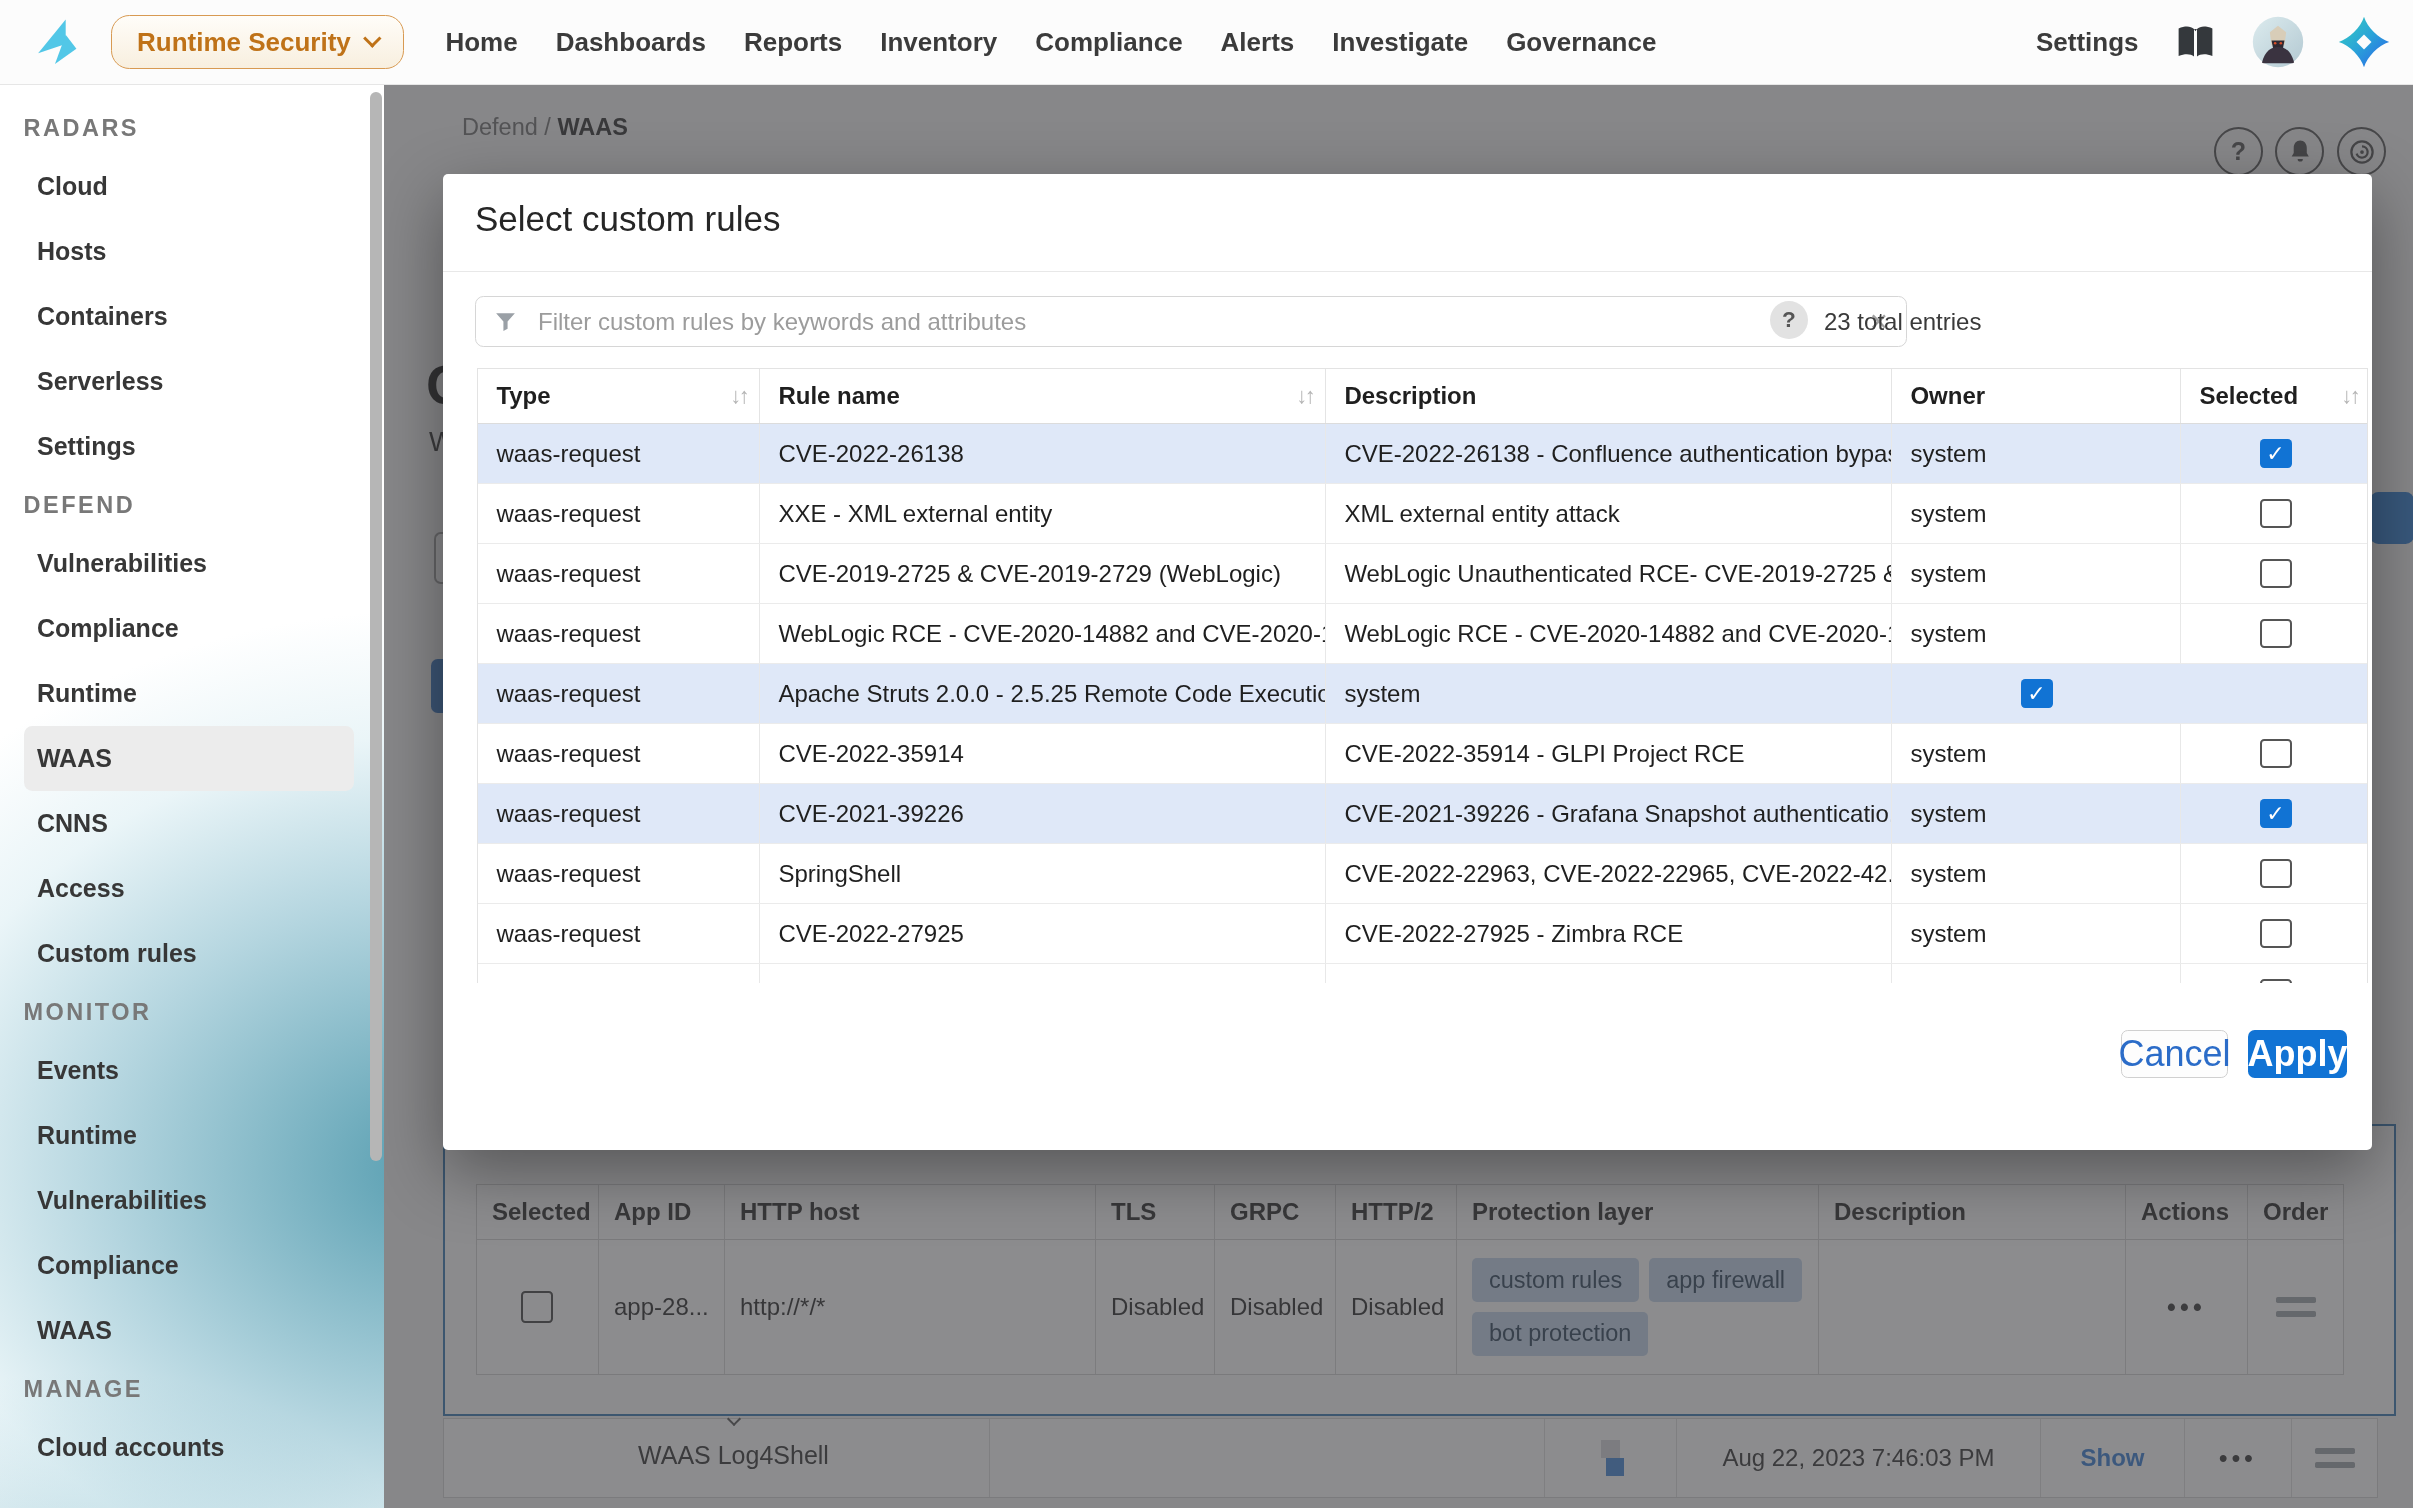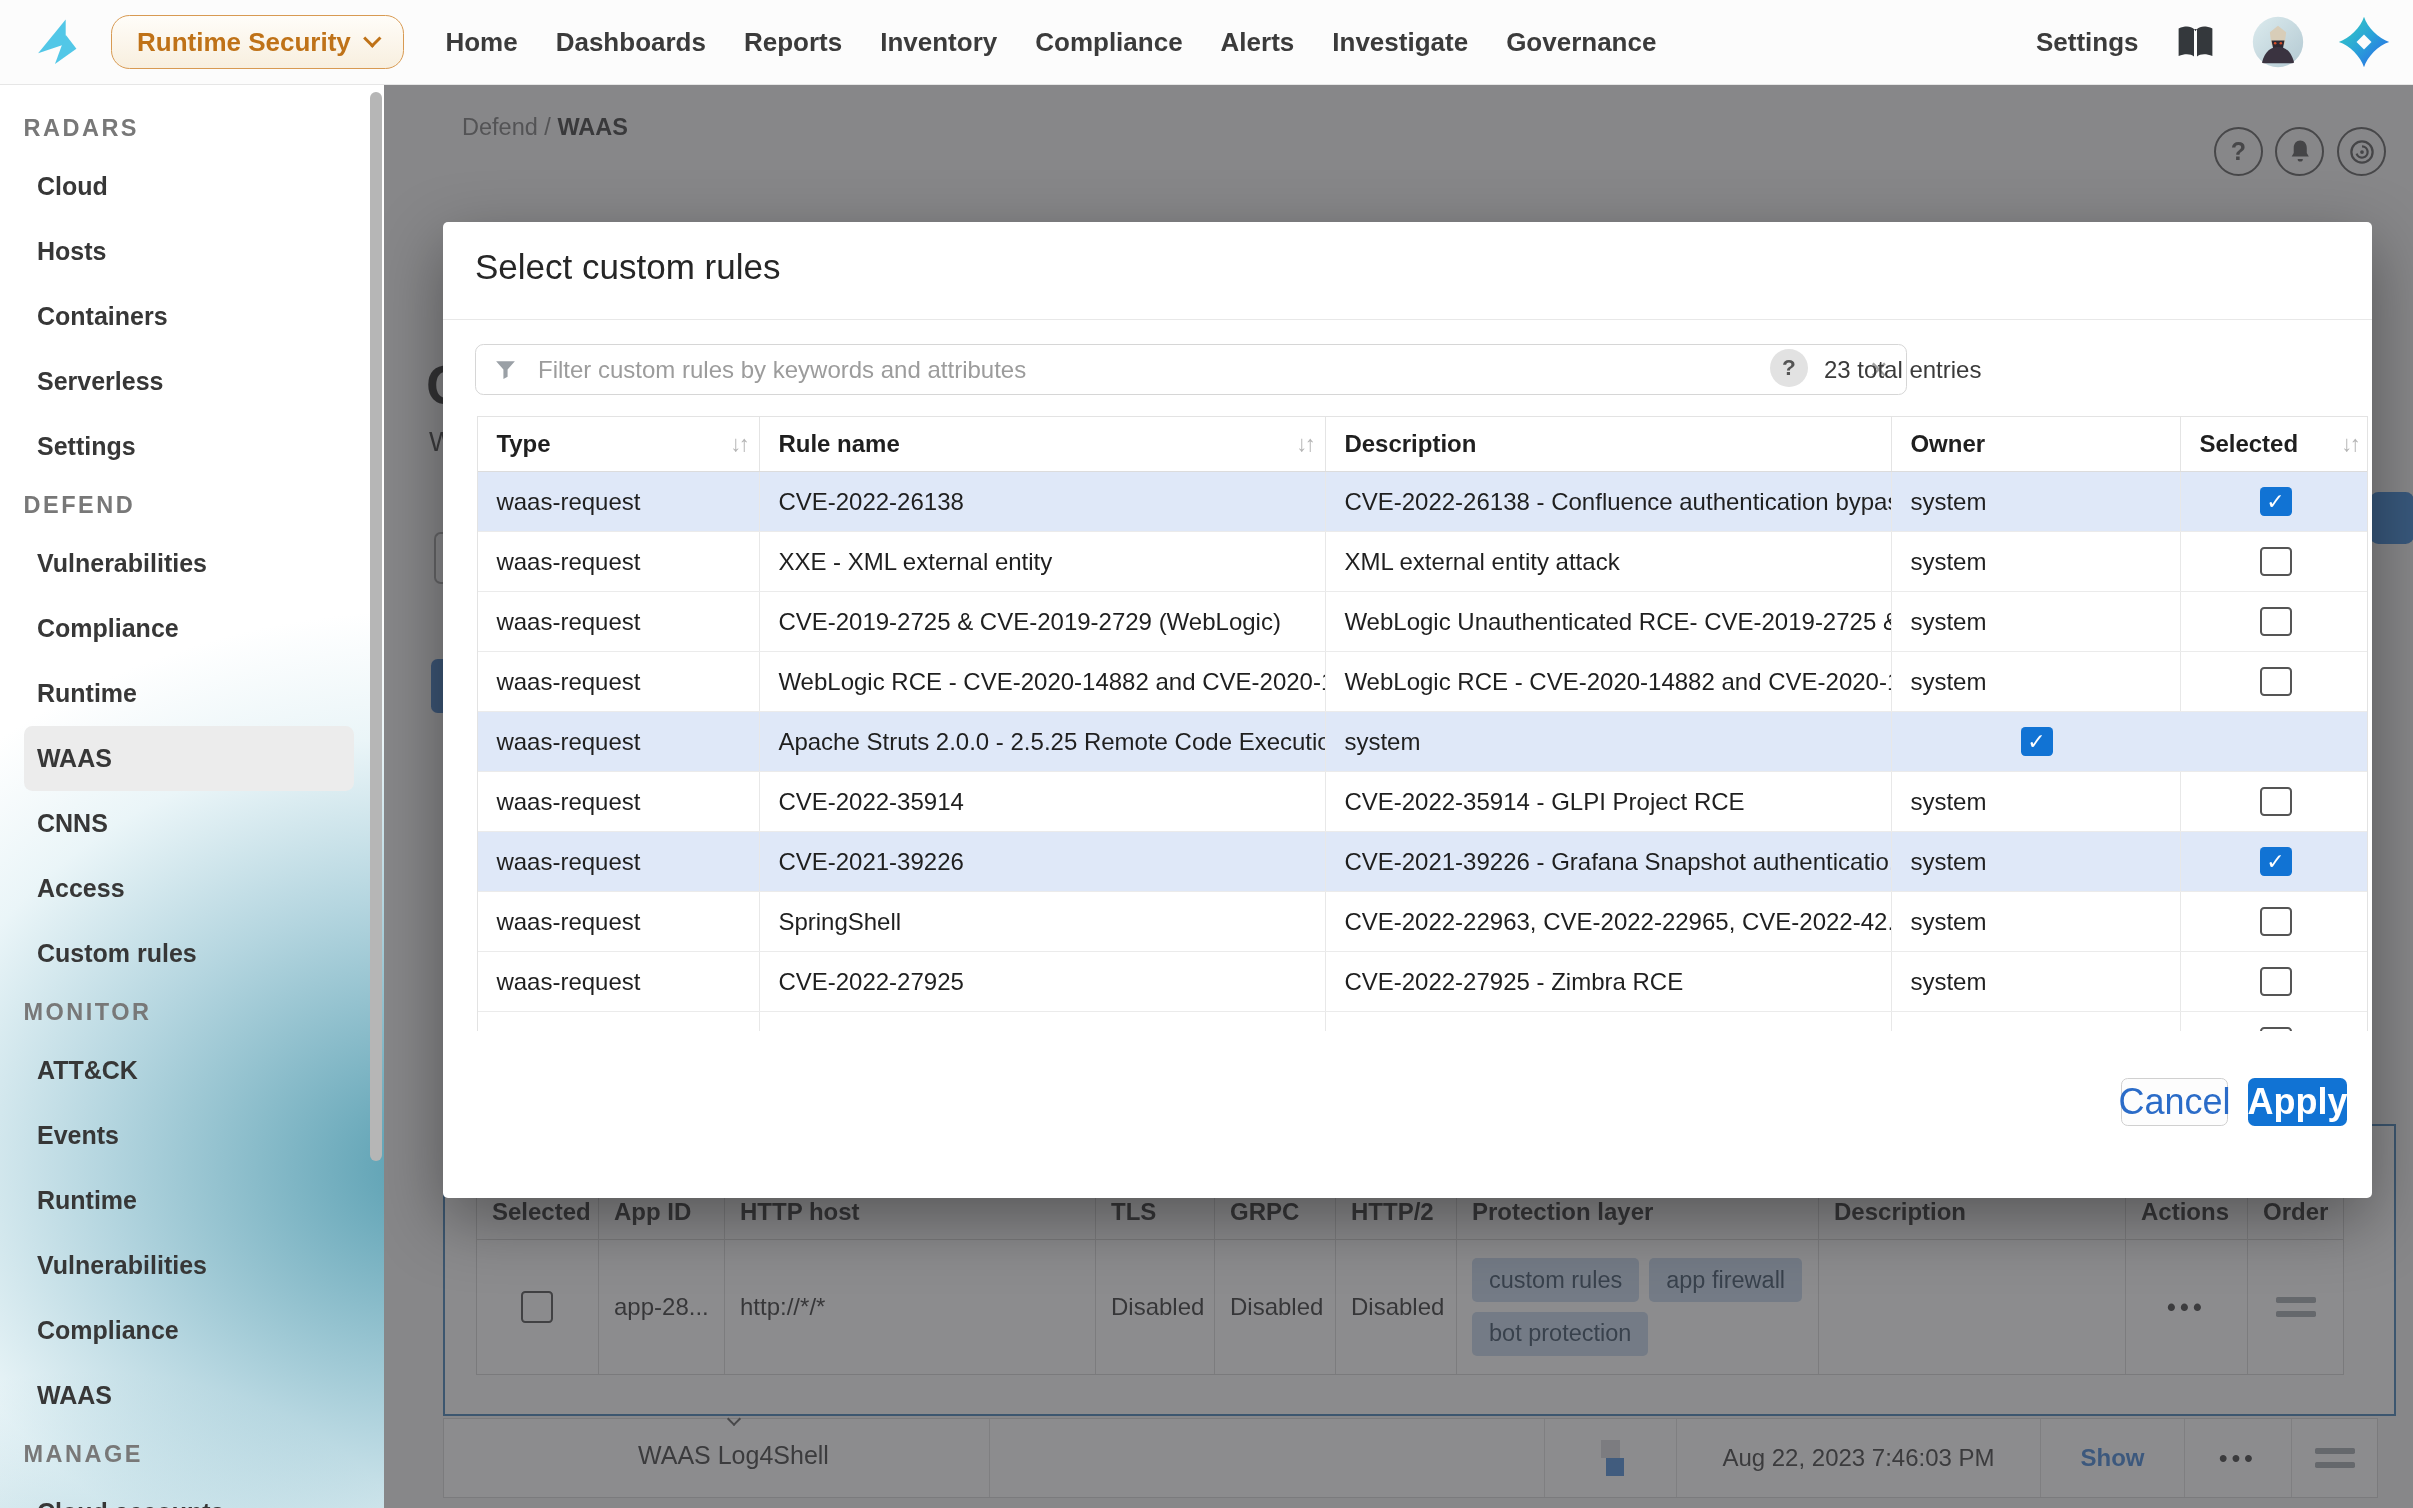--- a/index.html
+++ b/index.html
@@ -80,21 +80,21 @@
   .chev-sm { width:10px; height:10px; border-right:2.5px solid #4e4e4e; border-bottom:2.5px solid #4e4e4e;
              transform:rotate(45deg); margin-top:-5px; flex:0 0 auto; }
   .sq { width:18.4px; height:18.4px; display:inline-block; }
   .sq-gray { background:#d4d6da; } .sq-blue { background:#3b82d4; margin-left:8.4px; }
   .show-link { color:#2e78d2; font-weight:600; cursor:pointer; }
 
   .backdrop { position:absolute; inset:0; background:rgba(70,70,72,.62); }
 
   
   .modal { position:absolute; left:59px; top:89px; width:1929px; height:976px; background:#fff;
-           border-radius:5px; box-shadow:0 22px 67px rgba(0,0,0,.38);margin-top:48px; }
+           border-radius:5px; box-shadow:0 22px 67px rgba(0,0,0,.38); }
   .modal-title { position:absolute; left:32px; top:25px; font-size:35px; color:#262626; }
   .modal-divider { position:absolute; left:0; top:97px; width:100%; border-bottom:0.8px solid #e8e8e8; }
   .filter-wrap { position:absolute; left:32px; top:122px; width:1432px; height:51px; }
   .filter-input { width:100%; height:100%; border:1.7px solid #d6d6d6; border-radius:8.4px; background:#fff;
                   padding:0 59px 0 62px; font-size:24px; color:#333;
                   font-family:"Liberation Sans","DejaVu Sans",sans-serif; outline:none; }
   .filter-input::placeholder { color:#9c9c9c; }
   .funnel { position:absolute; left:18.4px; top:12.6px; }
   .clear-x { position:absolute; right:18.4px; top:11.7px; font-size:23.5px; color:#a2a2a2; cursor:pointer; }
   .help-circ { position:absolute; left:1327px; top:127px; width:38px; height:38px; border-radius:50%;
@@ -195,21 +195,20 @@
       <div class="side-item">Settings</div>
       <div class="side-section">DEFEND</div>
       <div class="side-item">Vulnerabilities</div>
       <div class="side-item">Compliance</div>
       <div class="side-item">Runtime</div>
       <div class="side-item active">WAAS</div>
       <div class="side-item">CNNS</div>
       <div class="side-item">Access</div>
       <div class="side-item">Custom rules</div>
       <div class="side-section">MONITOR</div>
-      <div class="side-item">ATT&amp;CK</div>
       <div class="side-item">Events</div>
       <div class="side-item">Runtime</div>
       <div class="side-item">Vulnerabilities</div>
       <div class="side-item">Compliance</div>
       <div class="side-item">WAAS</div>
       <div class="side-section">MANAGE</div>
       <div class="side-item">Cloud accounts</div>
     </div>
   <div class="side-scrollbar"></div>
 </div>

